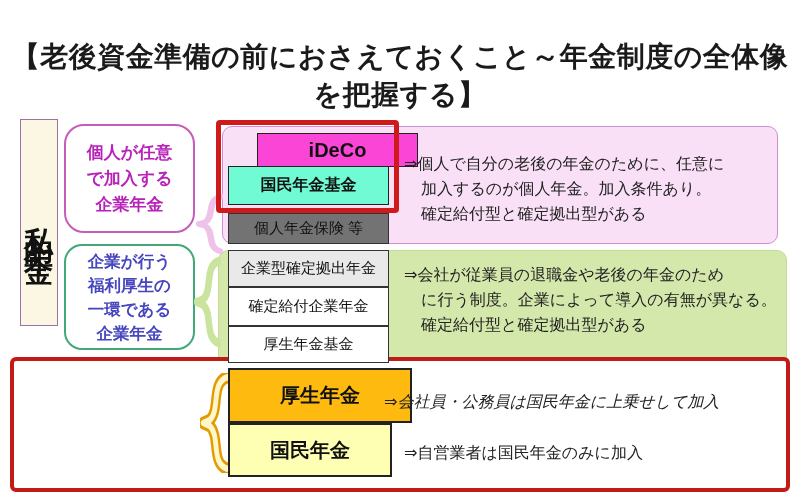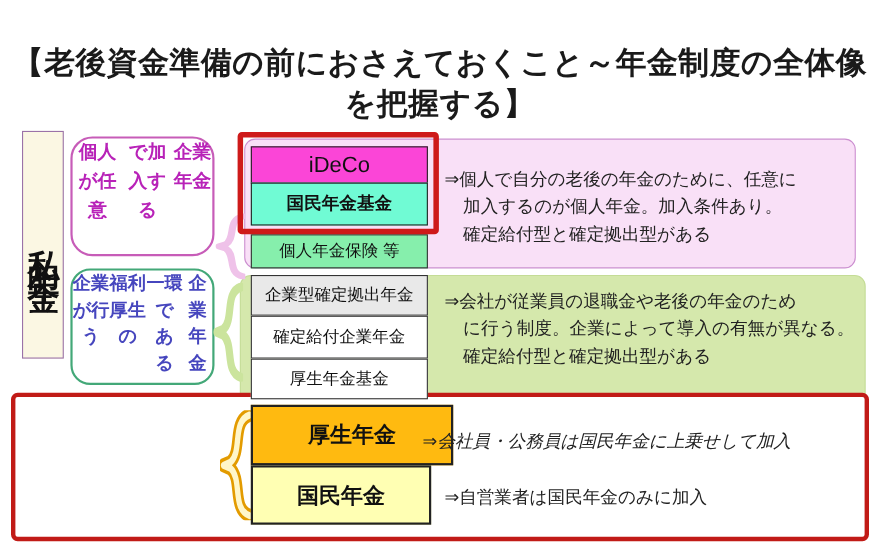--- a/index.html
+++ b/index.html
@@ -9,35 +9,35 @@
   }
   .abs{position:absolute;box-sizing:border-box;}
   
   #title{top:38px;left:0;width:800px;text-align:center;font-size:28px;font-weight:bold;color:#1a1a1a;letter-spacing:.5px;}
   
   .vlabel{writing-mode:vertical-rl;text-orientation:upright;text-align:center;
     font-weight:bold;color:#111;display:flex;align-items:center;justify-content:center;}
   #private-label{left:20px;top:119px;width:38px;height:207px;background:#FBF7E3;border:1.5px solid #9B72A8;font-size:29px;letter-spacing:10px;}
   #public-label{left:21px;top:371px;width:39px;height:106px;background:#F9F5D8;border:1.5px solid #7A6A3A;font-size:24px;letter-spacing:1px;}
   
-  .bubble{background:#fff;text-align:center;font-weight:bold;display:flex;flex-direction:row;justify-content:center;}
+  .bubble{background:#fff;text-align:center;font-weight:bold;display:flex;flex-direction:column;justify-content:center;}
   #personal-bubble{left:64px;top:124px;width:131px;height:109px;border:2.5px solid #C75CB8;border-radius:20px;color:#B822B8;font-size:17px;line-height:26px;}
   #corporate-bubble{left:64px;top:244px;width:131px;height:106px;border:2.5px solid #43A878;border-radius:18px;color:#4646BE;font-size:16.5px;line-height:24px;}
   #public-bubble{left:71px;top:372px;width:131px;height:106px;border:3px solid #E39B00;border-radius:16px;background:#FFFDED;color:#111;font-size:16px;line-height:24px;}
   
   #pink-panel{left:222px;top:126px;width:556px;height:118px;background:#F9E0F7;border:1px solid #CC8FD0;border-radius:10px;z-index:1;}
   #green-panel{left:218px;top:250px;width:569px;height:118px;background:#D5E8AC;border:1px solid #C4DC96;border-radius:10px;z-index:1;}
   
   #red-frame-ideco{left:216px;top:120px;width:183px;height:93px;border:5px solid #CE1A1A;border-radius:4px;z-index:4;}
   #red-frame-public{left:10px;top:357px;width:780px;height:135px;border:4px solid #C11B17;border-radius:6px;background:#ffffff;z-index:1;}
   
   .pbox{left:228px;width:161px;display:flex;align-items:center;justify-content:center;text-align:center;z-index:2;background:#fff;border:1.2px solid #333;font-size:15px;color:#111;}
-  #box-ideco{top:133px;height:34px;background:#FB45D7;border:1.5px solid #222;font-size:20px;font-weight:normal;}
+  #box-ideco{top:133px;height:34px;background:#FB45D7;border:1.5px solid #222;font-size:20px;font-weight:bold;margin-left:29px;}
   #box-kikin{top:166px;height:39px;background:#70FBD4;border:1.5px solid #222;font-size:16px;font-weight:bold;}
-  #box-hoken{top:213px;height:31px;background:#86efac;}
+  #box-hoken{top:213px;height:31px;background:#737373;}
   #box-dc{top:250px;height:37px;background:#E9E9E9;}
   #box-db{top:287px;height:39px;background:#FFFFFF;}
   #box-kosei-kikin{top:326px;height:37px;background:#FFFFFF;}
   #box-kosei{left:228px;top:368px;width:184px;height:55px;background:#FFBA10;border:2px solid #222;font-size:20px;font-weight:bold;z-index:2;display:flex;align-items:center;justify-content:center;}
   #box-kokumin{left:228px;top:423px;width:164px;height:54px;background:#FFFFB3;border:2px solid #222;font-size:20px;font-weight:bold;z-index:2;display:flex;align-items:center;justify-content:center;}
   
   .note{z-index:2;font-size:16px;line-height:25px;color:#222;white-space:nowrap;}
   .note .cont{padding-left:17px;}
   #note-personal{left:404px;top:151px;}
   #note-corporate{left:404px;top:262px;}

